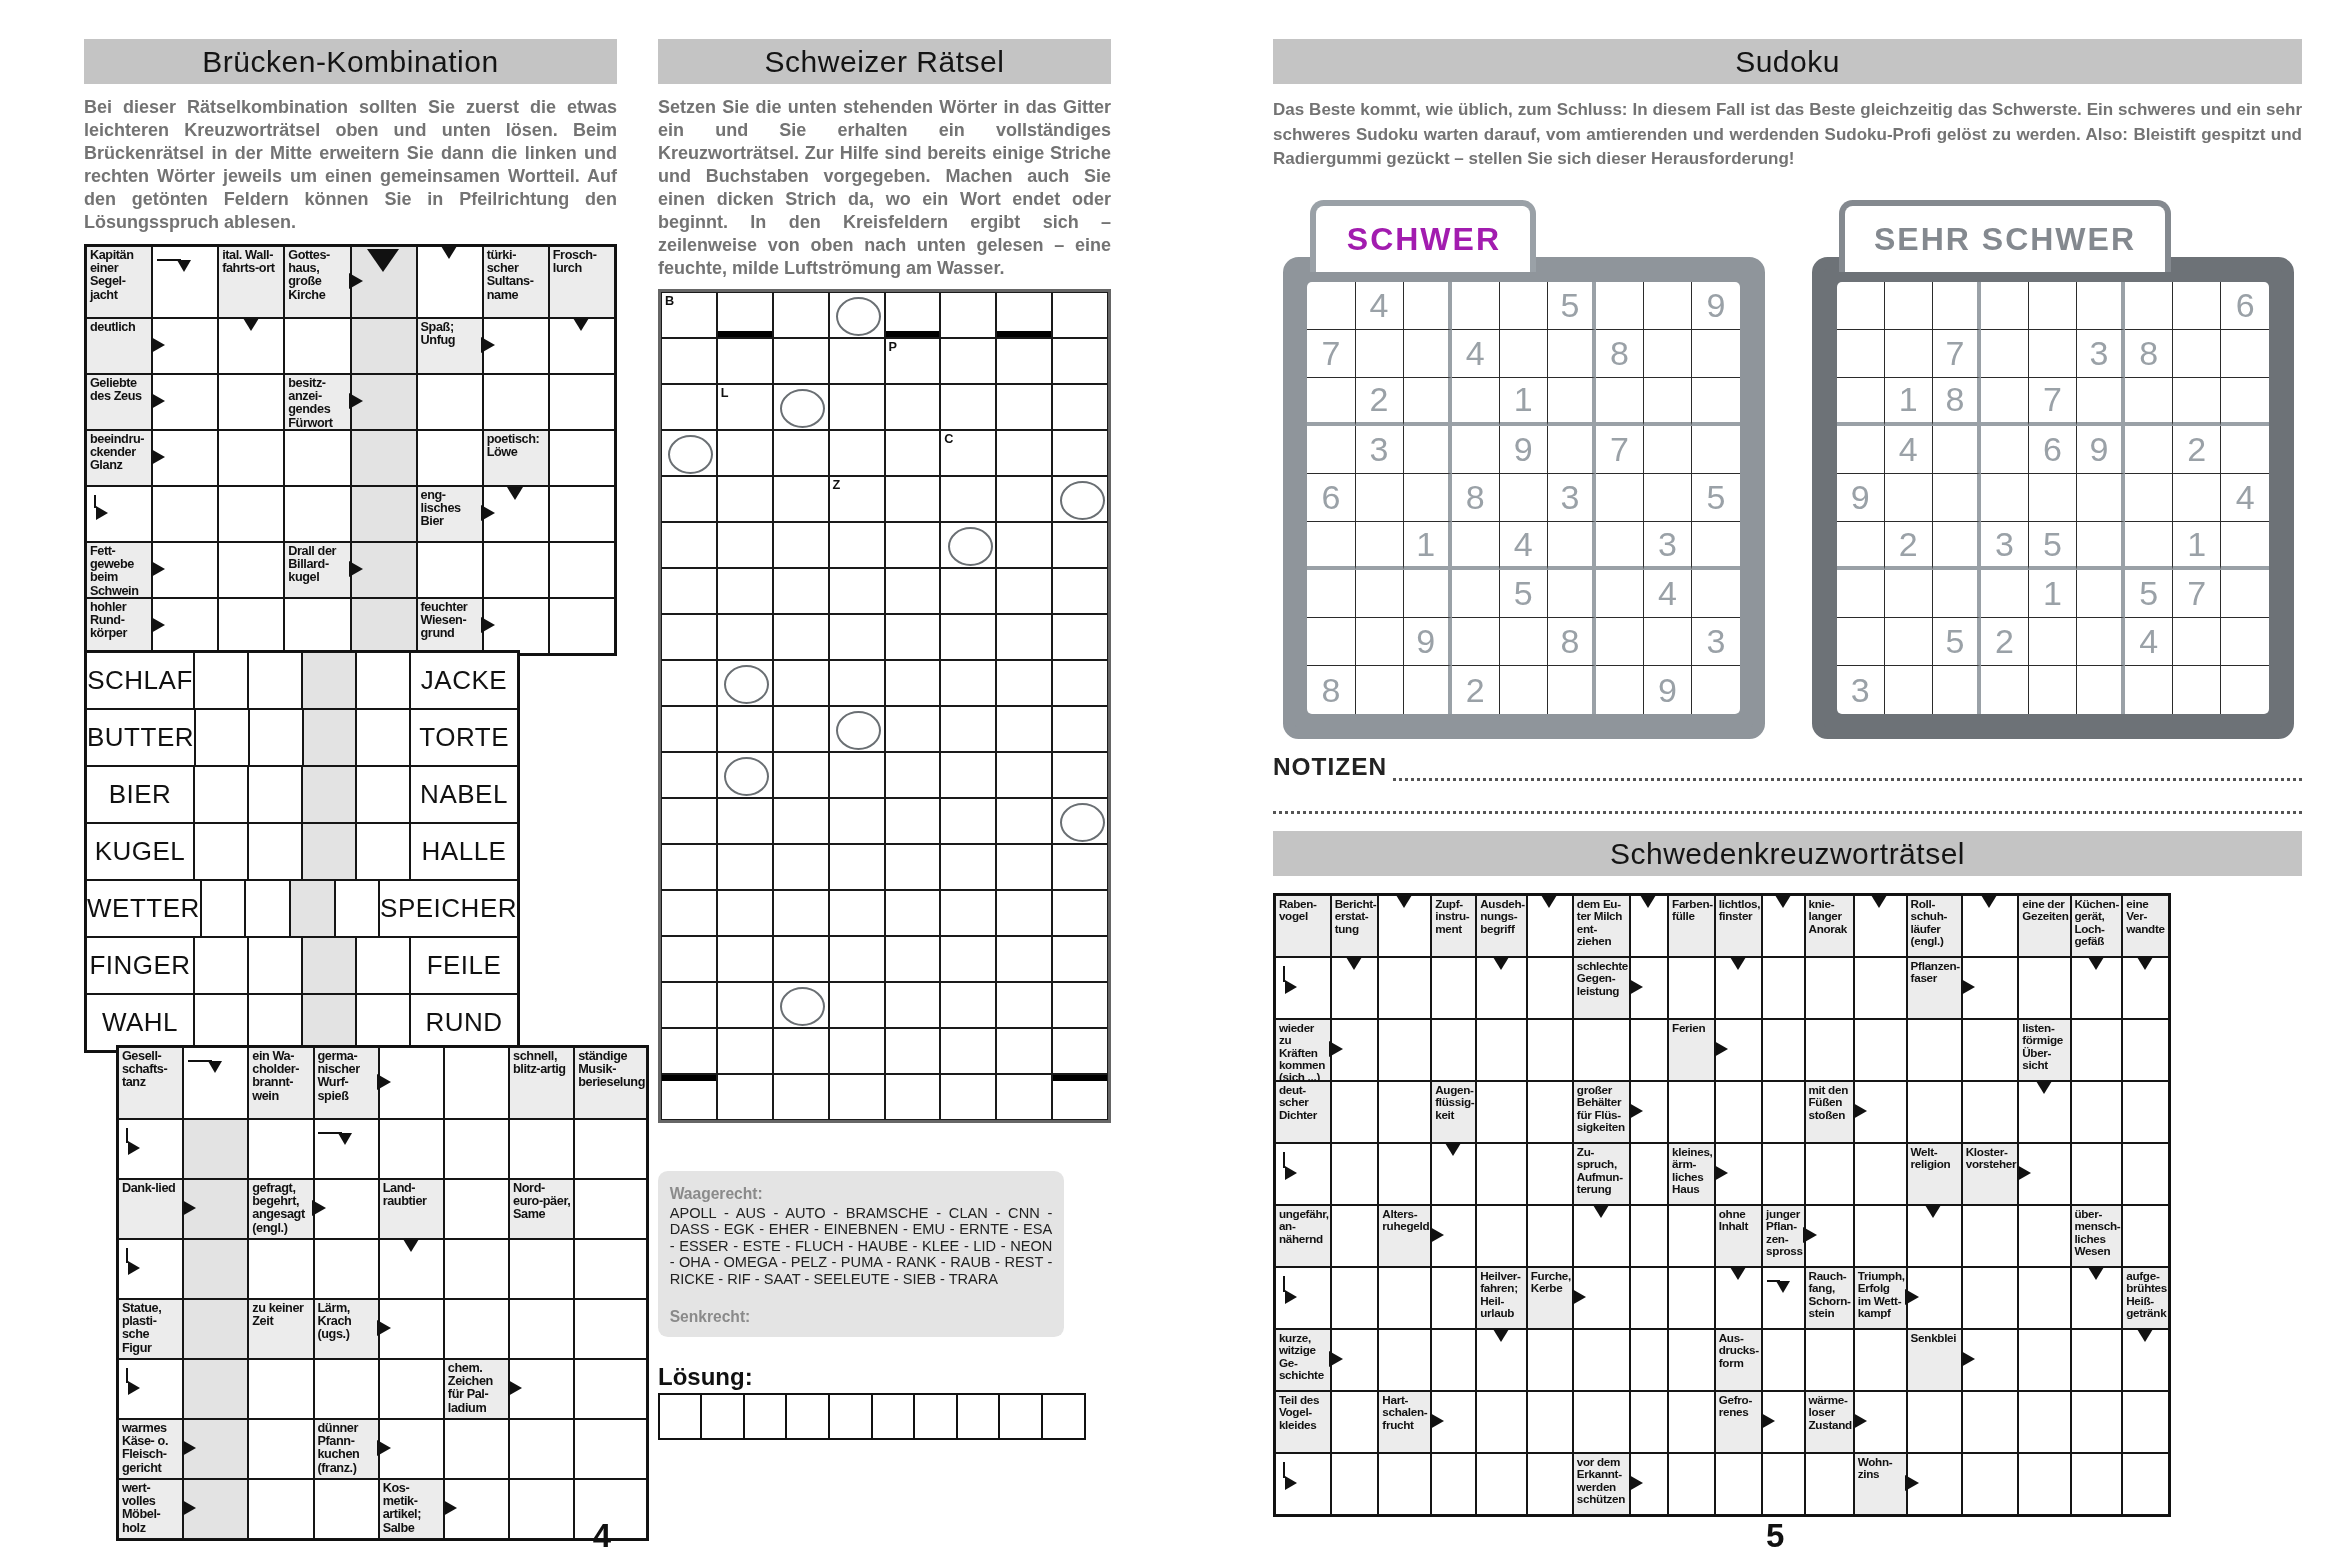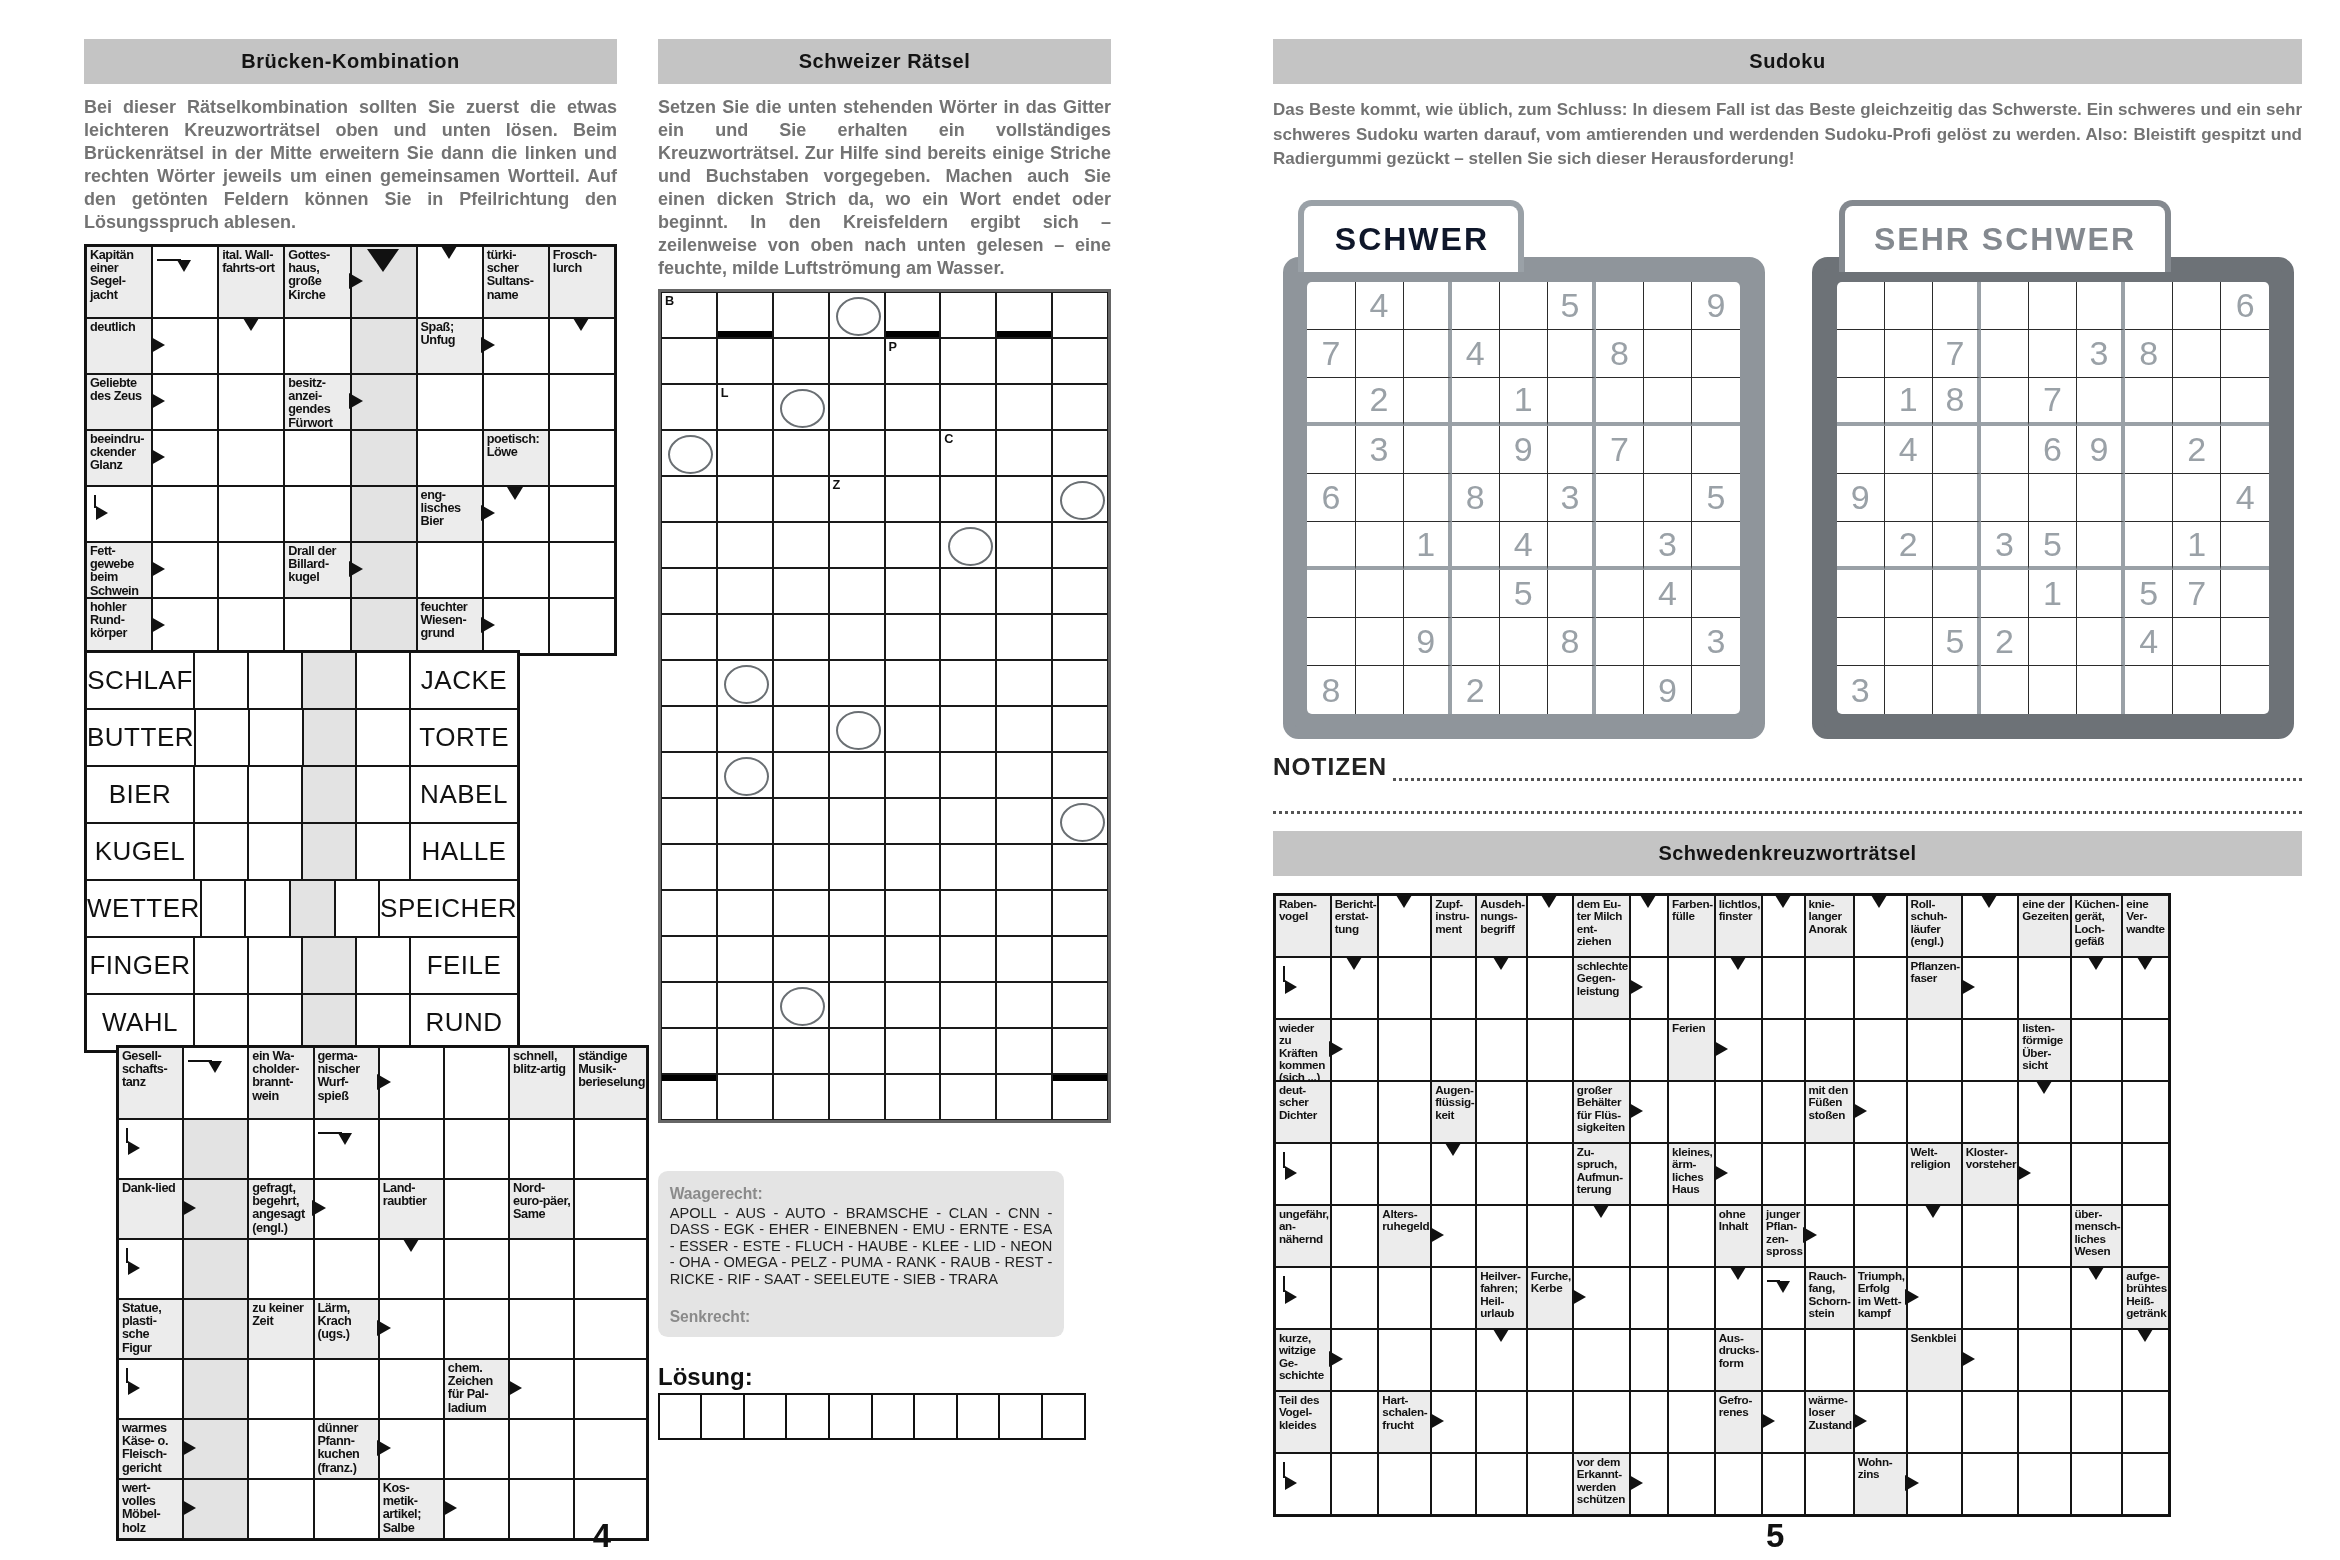--- a/index.html
+++ b/index.html
@@ -1,19 +1,19 @@
 <!DOCTYPE html>
 <html><head>
 <meta charset="utf-8">
 <style>
   html,body{margin:0;padding:0;width:2341px;height:1560px;background:#fff;
     font-family:"Liberation Sans", sans-serif;}
   .abs{position:absolute}
   .col{position:absolute;top:0;height:1560px}
-  .bar{background:#c4c4c4;color:#141414;font-weight:bold;font-size:20px;
+  .bar{background:#c4c4c4;color:#141414;font-weight:normal;font-size:30px;
     text-align:center;height:45px;line-height:45px;letter-spacing:0.5px}
   .intro{font-weight:bold;font-size:18px;line-height:1.28;text-align:justify;color:#737373}
   
   .xw{display:grid;border:2.9px solid #111;background:#fff;box-sizing:border-box}
   .xw .cell{border:1.3px solid #151515;position:relative;box-sizing:border-box;background:#fff}
   .xw .cell.clue{background:#ececec}
   .xw .cell.tint{background:#e3e3e3}
   .cell span{display:block;padding:2px 1px 0 2.9px;font-weight:bold;font-size:12.7px;
     line-height:1.04;letter-spacing:-0.4px;color:#111;overflow:hidden}
   .sw .cell span{font-size:11.7px;line-height:1.05;letter-spacing:-0.3px}
@@ -579,21 +579,21 @@
       <div class="lcell"></div>
       <div class="lcell"></div>
     </div>
 </div>
 
 <div class="col" style="left:1273px;width:1029px">
   <div class="bar abs" style="left:0;top:39px;width:1029px">Sudoku</div>
   <div class="intro abs" style="left:0;top:98px;width:1029px;font-size:17px;line-height:1.45">Das Beste kommt, wie üblich, zum Schluss: In diesem Fall ist das Beste gleichzeitig das Schwerste. Ein schweres und ein sehr schweres Sudoku warten darauf, vom amtierenden und werdenden Sudoku-Profi gelöst zu werden. Also: Bleistift gespitzt und Radiergummi gezückt – stellen Sie sich dieser Herausforderung!</div>
 
   <div class="sud-panel" style="left:9.8px;top:200px">
-    <div class="sud-tab" id="tab0" style="left: 15px; border-top: 6.8px solid rgb(154, 161, 167); border-right: 6.8px solid rgb(154, 161, 167); border-bottom: none; border-left: 6.8px solid rgb(154, 161, 167); border-image: initial; color: #0f172a; padding-left: 31px;">
+    <div class="sud-tab" id="tab0" style="left: 27px; border-top: 6.8px solid rgb(154, 161, 167); border-right: 6.8px solid rgb(154, 161, 167); border-bottom: none; border-left: 6.8px solid rgb(154, 161, 167); border-image: initial; color: #a21caf; padding-left: 31px;">
         <span>SCHWER</span>
       </div>
     <div class="sud-frame" id="frame0" style="border: 12.7px solid rgb(143, 149, 155); background: rgb(143, 149, 155);">
       <div class="sgrid" id="sud0">
           <div class="scell"></div>
           <div class="scell">4</div>
           <div class="scell vr"></div>
           <div class="scell"></div>
           <div class="scell"></div>
           <div class="scell vr">5</div>

